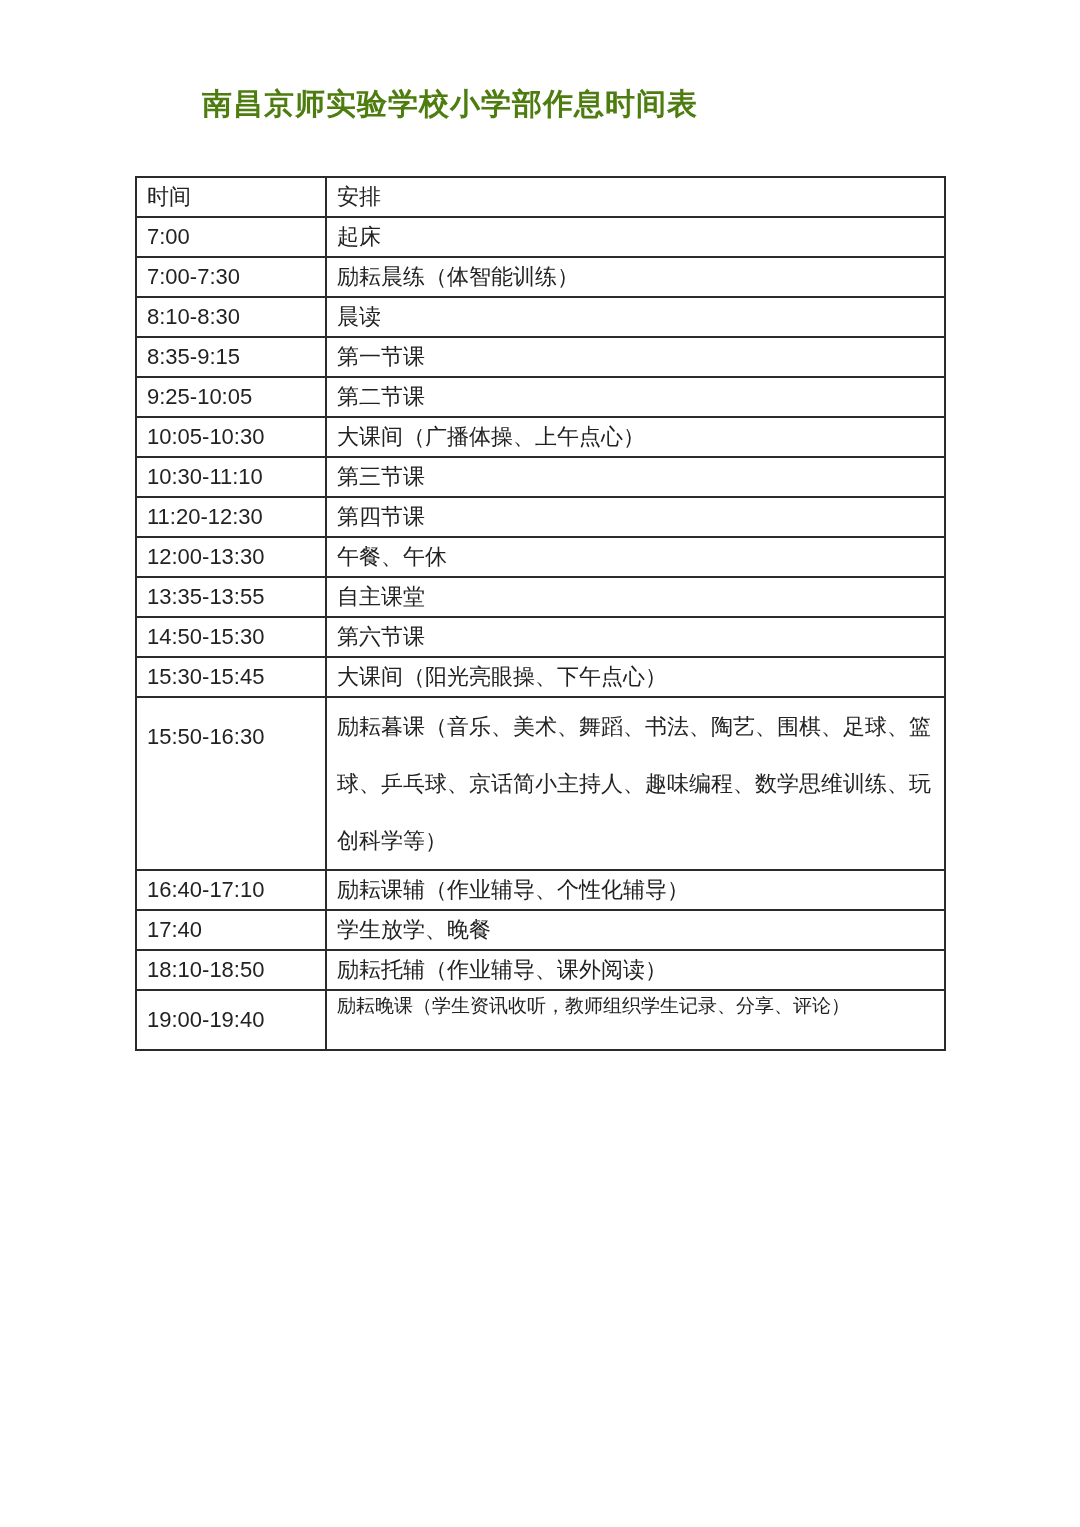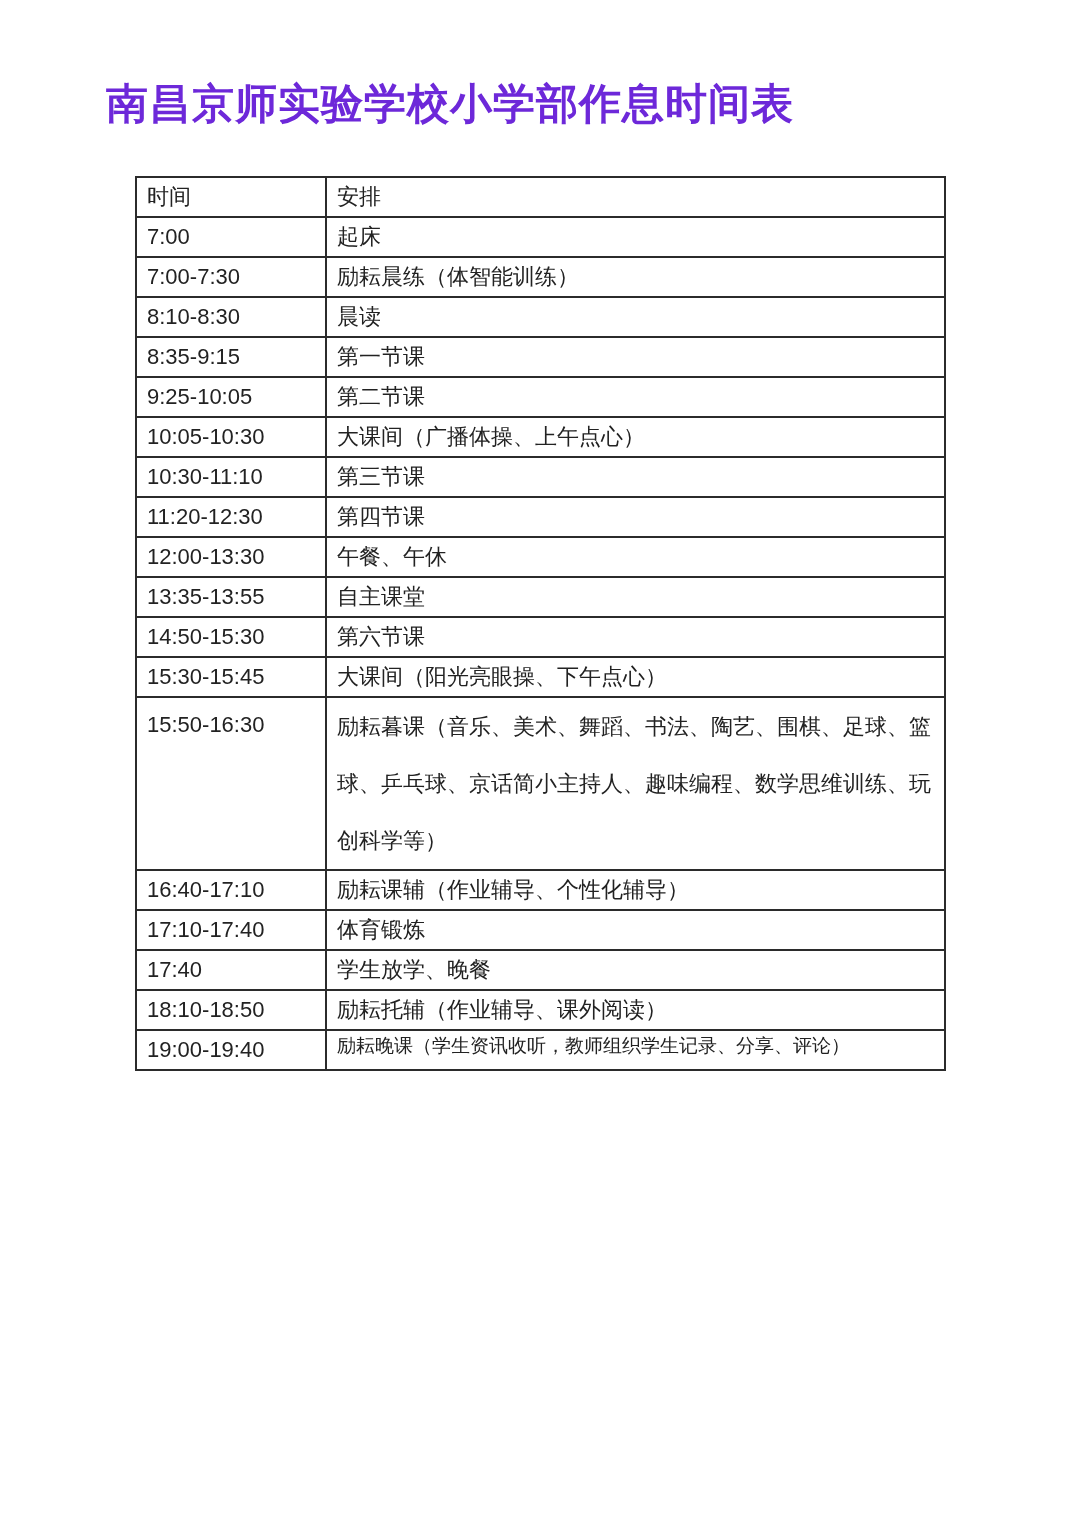--- a/index.html
+++ b/index.html
@@ -14,24 +14,24 @@
       overflow: hidden;
       font-family: "DejaVu Sans", "Liberation Sans", sans-serif;
       color: #1a1a1a;
     }
     .page-title {
       position: absolute;
       left: 0;
       top: 78px;
       width: 900px;
       text-align: center;
-      font-size: 42px;
+      font-size: 30px;
       font-weight: bold;
       letter-spacing: 1px;
-      color: #6d28d9;
+      color: #4d7c0f;
       line-height: 52px;
     }
     .schedule-table {
       position: absolute;
       left: 135px;
       top: 176px;
       width: 809px;
       border-collapse: collapse;
       table-layout: fixed;
     }
@@ -40,36 +40,36 @@
       padding: 0 0 0 10px;
       font-size: 22px;
       color: #222222;
       vertical-align: middle;
       box-sizing: border-box;
     }
     .schedule-table col.c-time { width: 190px; }
     .schedule-table col.c-act { width: 619px; }
     .schedule-table tr { height: 40px; }
     .schedule-table tr.tall { height: 170px; }
-    .schedule-table tr.tall td.time-cell { vertical-align: top; padding-top: 14px; }
+    .schedule-table tr.tall td.time-cell { vertical-align: top; padding-top: 26px; }
     .schedule-table tr.tall td.act-cell {
       vertical-align: top;
       padding-top: 12px;
       padding-right: 8px;
       line-height: 57px;
       margin-left: 48px;
     }
     .schedule-table tr.tall td.act-cell span { display: block; margin-top: -12px; }
     .schedule-table tr.last td.act-cell {
       vertical-align: top;
       padding-top: 2px;
       font-size: 19px;
       white-space: nowrap;
     }
-    .schedule-table tr.last { height: 40px; }
+    .schedule-table tr.last { height: 60px; }
     .time-cell { font-family: "Liberation Sans", "DejaVu Sans", sans-serif; font-size: 22px; }
   </style>
 </head>
 <body>
 
 <div class="page-title">南昌京师实验学校小学部作息时间表</div>
 
 <table class="schedule-table">
   <colgroup>
     <col class="c-time">
@@ -132,24 +132,20 @@
       <td class="time-cell">15:50-16:30</td>
       <td class="act-cell">
           <span>励耘暮课（音乐、美术、舞蹈、书法、陶艺、围棋、足球、篮球、乒乓球、京话简小主持人、趣味编程、数学思维训练、玩创科学等）</span>
         </td>
     </tr>
     <tr>
       <td class="time-cell">16:40-17:10</td>
       <td class="act-cell">励耘课辅（作业辅导、个性化辅导）</td>
     </tr>
     <tr>
-      <td class="time-cell">17:10-17:40</td>
-      <td class="act-cell">体育锻炼</td>
-    </tr>
-    <tr>
       <td class="time-cell">17:40</td>
       <td class="act-cell">学生放学、晚餐</td>
     </tr>
     <tr>
       <td class="time-cell">18:10-18:50</td>
       <td class="act-cell">励耘托辅（作业辅导、课外阅读）</td>
     </tr>
     <tr class="last">
       <td class="time-cell">19:00-19:40</td>
       <td class="act-cell">励耘晚课（学生资讯收听，教师组织学生记录、分享、评论）</td>

